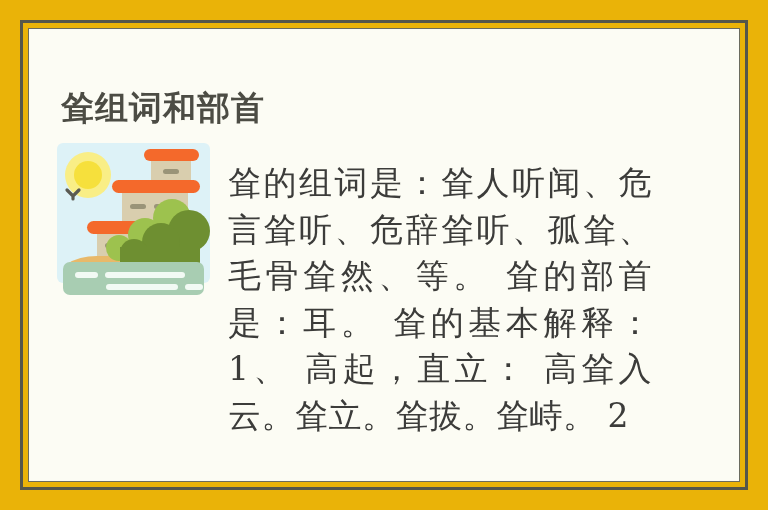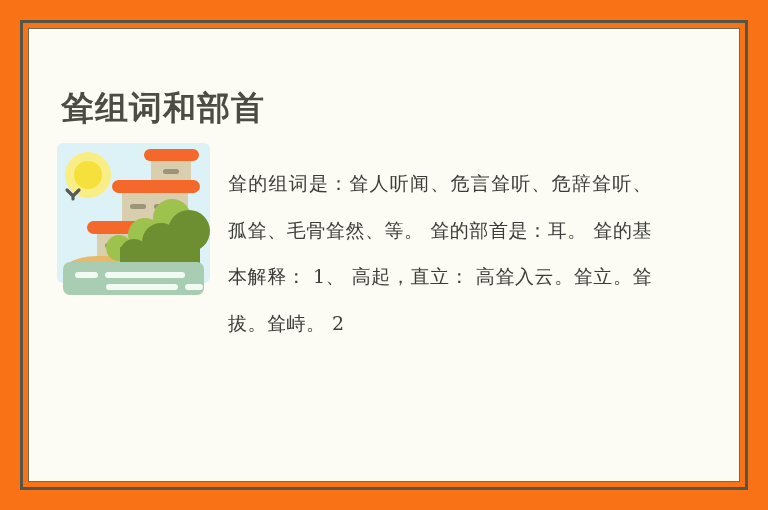--- a/index.html
+++ b/index.html
@@ -12,21 +12,21 @@
     background: #FAFAF0;
     font-family: "Liberation Sans", sans-serif;
     overflow: hidden;
   }
 
   
   #page {
     position: relative;
     width: 768px;
     height: 510px;
-    background: #f97316;
+    background: #eab308;
     box-sizing: border-box;
   }
   .frame-outer {
     position: absolute;
     left: 20px;
     top: 20px;
     right: 20px;
     bottom: 20px;
     border: 3px solid #55564A;
     box-sizing: border-box;
@@ -65,21 +65,21 @@
   }
   .illustration svg { display: block; }
 
   
   .article-body {
     position: absolute;
     left: 228px;
     top: 160px;
     width: 424px;
     font-family: "DejaVu Serif", "Liberation Serif", serif;
-    font-size: 19px;
+    font-size: 33px;
     line-height: 46.5px;
     color: #3C3C3A;
     letter-spacing: 0.5px;
     text-align: justify;
     text-justify: inter-character;
     word-break: break-all;
   }
 </style>
 </head>
 <body>

